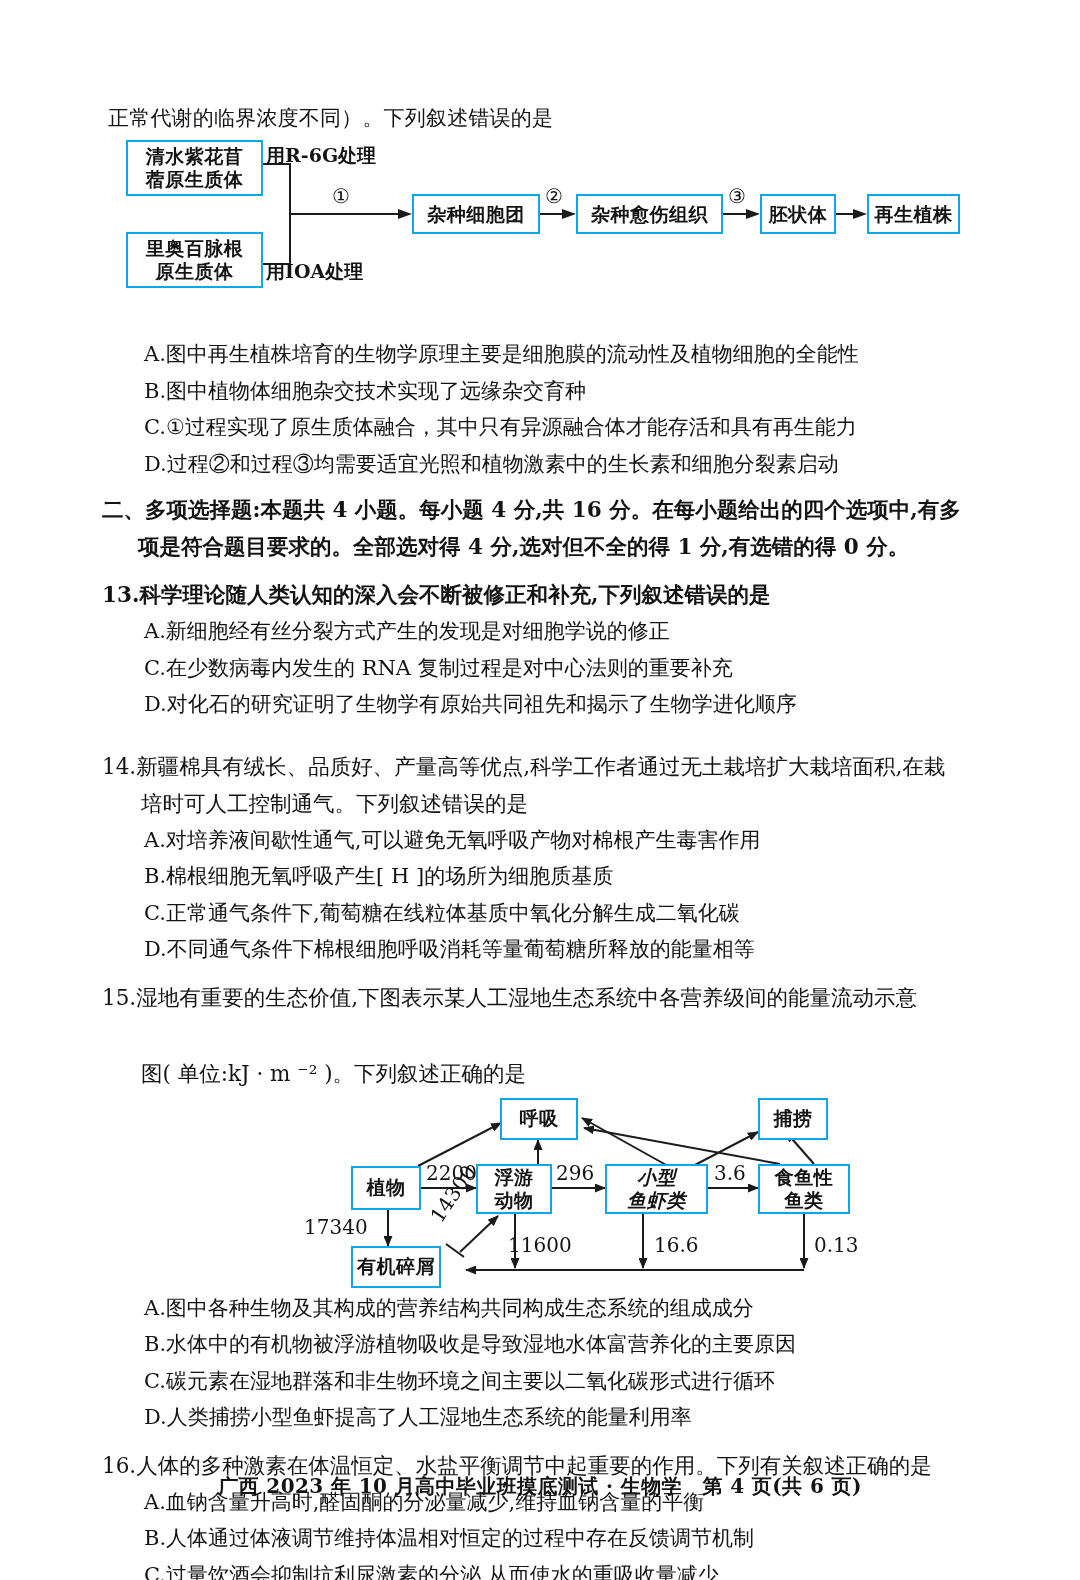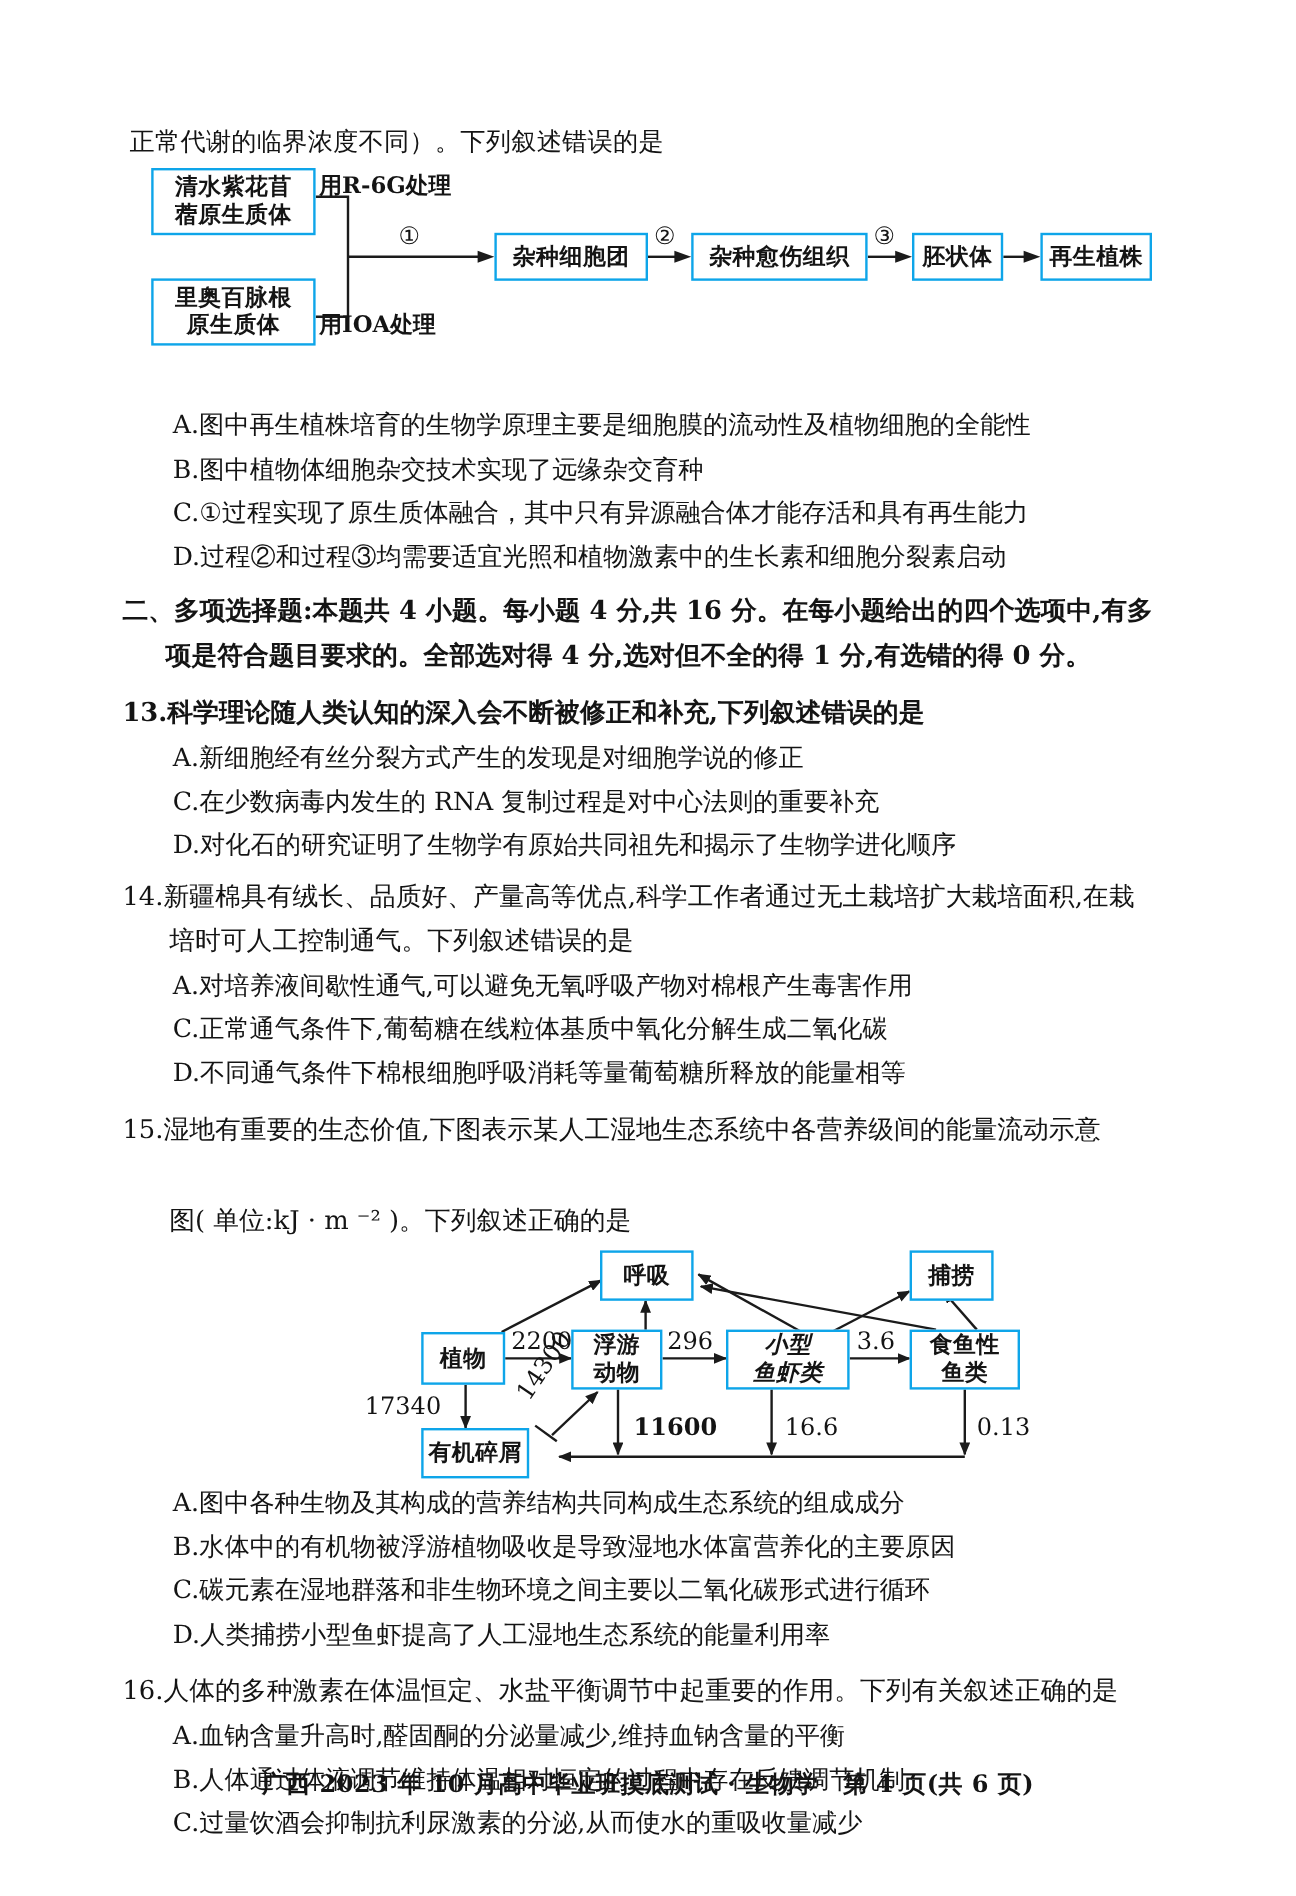--- a/index.html
+++ b/index.html
@@ -211,26 +211,29 @@
     <div class="opt">
       <span class="lbl">A.</span><span>新细胞经有丝分裂方式产生的发现是对细胞学说的修正</span>
     </div>
     <div class="opt">
       <span class="lbl">C.</span><span>在少数病毒内发生的 RNA 复制过程是对中心法则的重要补充</span>
     </div>
     <div class="opt">
       <span class="lbl">D.</span><span>对化石的研究证明了生物学有原始共同祖先和揭示了生物学进化顺序</span>
     </div>
 
-    <div class="stem" style="margin-top:6px; margin-left:-6px;">
+    <div class="stem" style="margin-top:25px; margin-left:-6px;">
       <span class="qnum">14.</span><span>新疆棉具有绒长、品质好、产量高等优点,科学工作者通过无土栽培扩大栽培面积,在栽</span>
     </div>
     <div class="stem hang2" style="margin-left:-6px;">培时可人工控制通气。下列叙述错误的是</div>
     <div class="opt">
       <span class="lbl">A.</span><span>对培养液间歇性通气,可以避免无氧呼吸产物对棉根产生毒害作用</span>
+    </div>
+    <div class="opt">
+      <span class="lbl">B.</span><span>棉根细胞无氧呼吸产生[ H ]的场所为细胞质基质</span>
     </div>
     <div class="opt">
       <span class="lbl">C.</span><span>正常通气条件下,葡萄糖在线粒体基质中氧化分解生成二氧化碳</span>
     </div>
     <div class="opt">
       <span class="lbl">D.</span><span>不同通气条件下棉根细胞呼吸消耗等量葡萄糖所释放的能量相等</span>
     </div>
 
     <div class="stem" style="margin-top:11px; margin-left:-6px;">
       <span class="qnum">15.</span><span>湿地有重要的生态价值,下图表示某人工湿地生态系统中各营养级间的能量流动示意</span>
@@ -297,21 +300,21 @@
           <span>鱼类</span>
         </div>
 
         <div class="dbox" style="left:243px; top:152px; width:90px; height:42px;">有机碎屑</div>
 
         <div class="dnum" style="left:318px; top:68px;">2200</div>
         <div class="dnum" style="left:448px; top:68px;">296</div>
         <div class="dnum" style="left:606px; top:68px;">3.6</div>
         <div class="dnum" style="left:196px; top:122px;">17340</div>
         <div class="dnum" style="left:318px; top:120px; transform:rotate(-56deg); transform-origin:left top;">14300</div>
-        <div class="dnum" style="left:420px; top:140px;font-weight:bold;">11600</div>
+        <div class="dnum" style="left:400px; top:140px;">11600</div>
         <div class="dnum" style="left:546px; top:140px;">16.6</div>
         <div class="dnum" style="left:706px; top:140px;">0.13</div>
       </div>
     </div>
 
     <div class="opt">
       <span class="lbl">A.</span><span>图中各种生物及其构成的营养结构共同构成生态系统的组成成分</span>
     </div>
     <div class="opt">
       <span class="lbl">B.</span><span>水体中的有机物被浮游植物吸收是导致湿地水体富营养化的主要原因</span>

